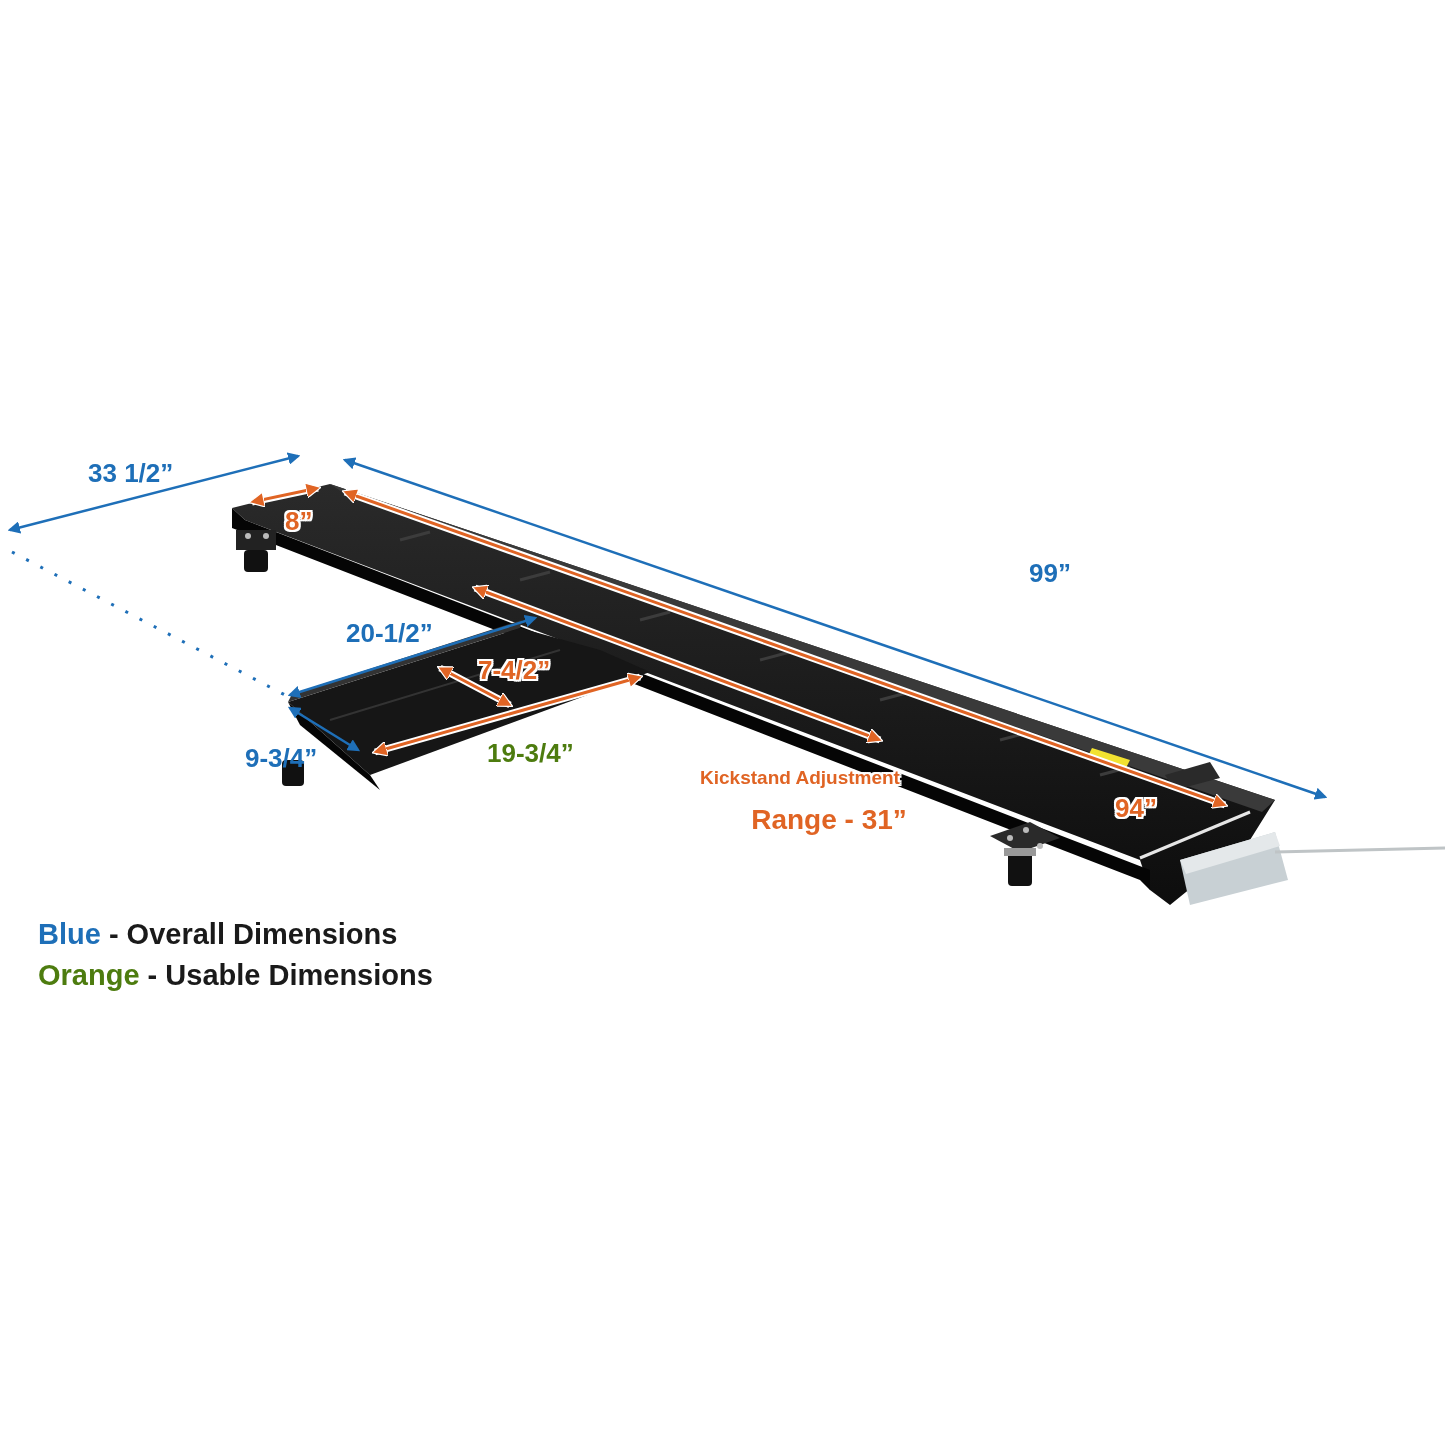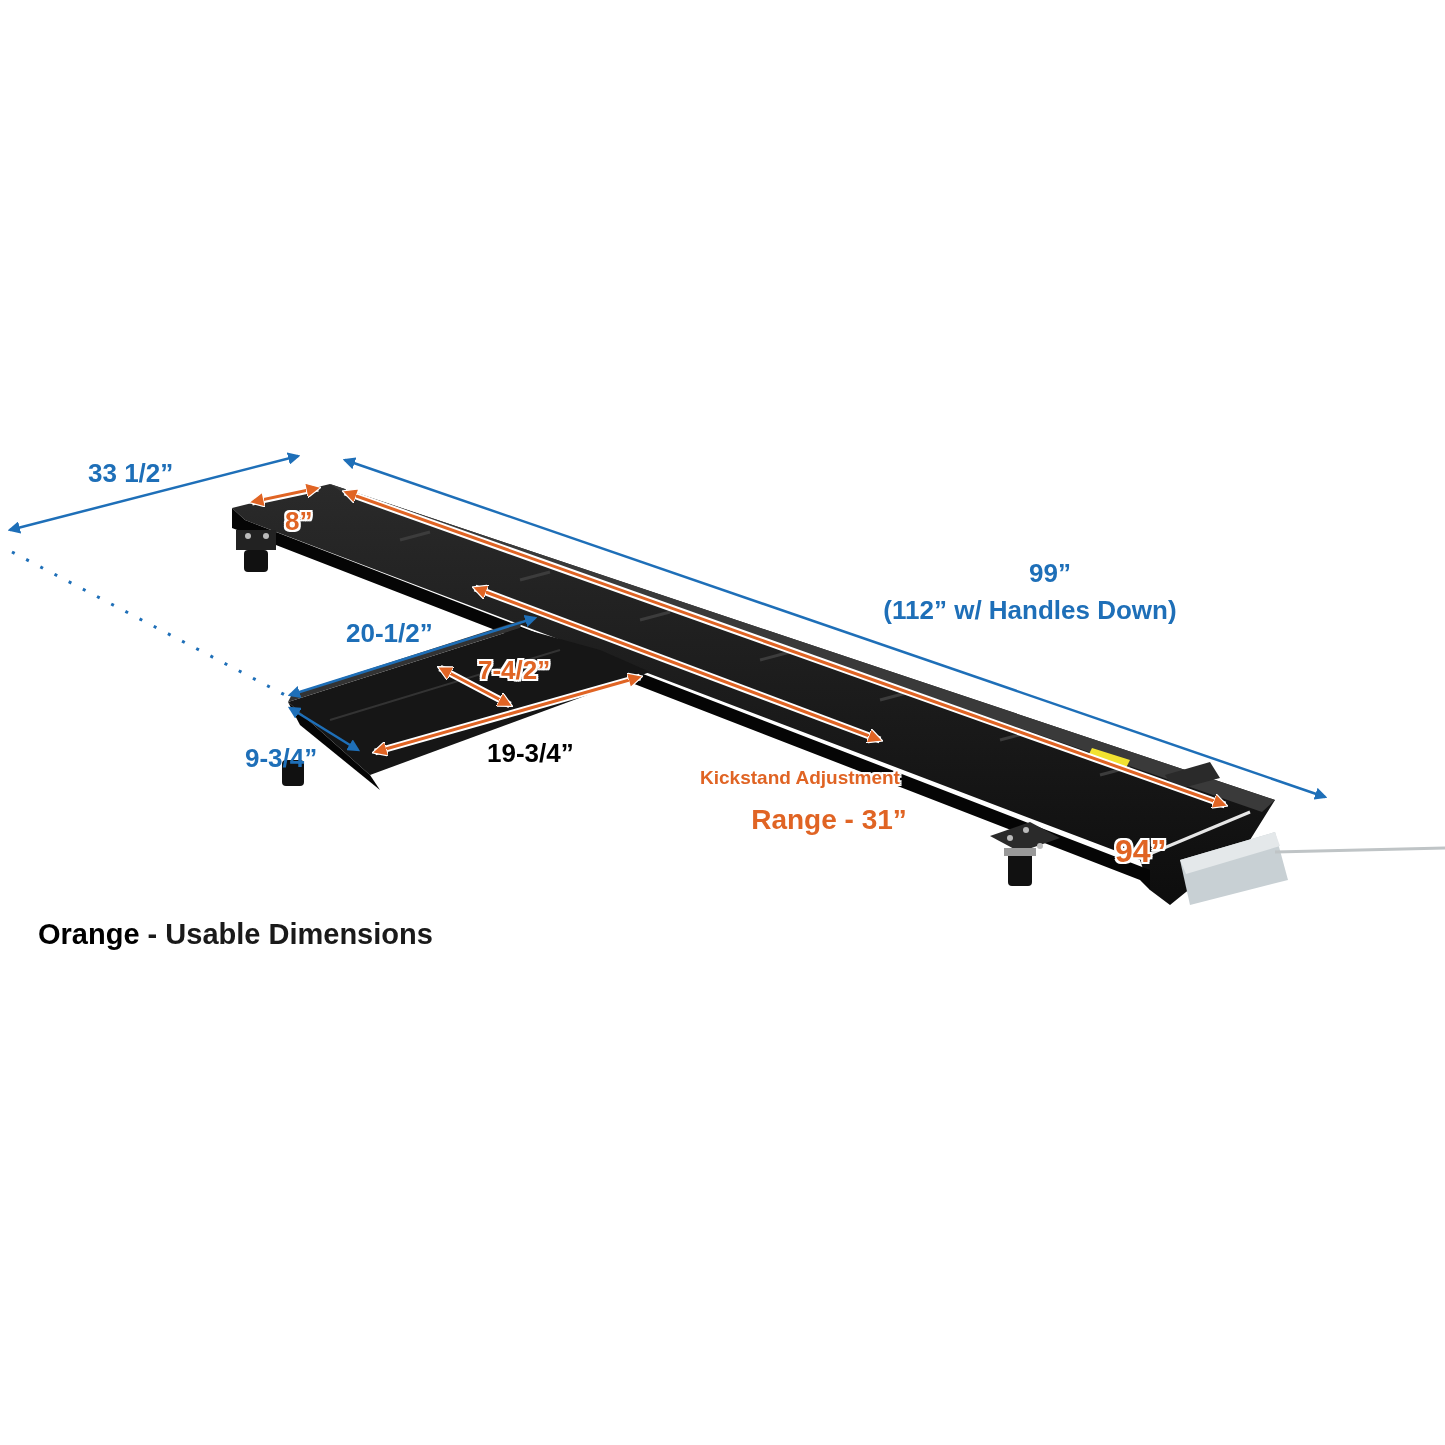--- a/index.html
+++ b/index.html
@@ -1,20 +1,20 @@
 <!DOCTYPE html>
 <html><head>
 <meta charset="utf-8">
 <style>
   html, body { margin: 0; padding: 0; background: #ffffff; }
   body { width: 1445px; height: 1445px; position: relative; overflow: hidden; font-family: "Liberation Sans", sans-serif; }
   #diagram { position: absolute; left: 0; top: 0; width: 1445px; height: 1445px; }
   .lbl { position: absolute; font-family: "Liberation Sans", sans-serif; font-weight: bold; white-space: nowrap; line-height: 1; }
   .blue { color: #1e6fb8; }
-  .orange { color: #000000; }
+  .orange { color: #4d7c0f; }
   .orange-outlined { color: #e06424; text-shadow: -2px -2px 0 #fff, 2px -2px 0 #fff, -2px 2px 0 #fff, 2px 2px 0 #fff, 0 2px 0 #fff, 0 -2px 0 #fff, 2px 0 0 #fff, -2px 0 0 #fff; }
   .centered { text-align: center; }
   .legend { position: absolute; left: 38px; top: 914px; font-family: "Liberation Sans", sans-serif; font-weight: bold; font-size: 29px; line-height: 41px; color: #1a1a1a; }
   .legend .row { white-space: nowrap; }
 </style>
 </head>
 <body>
 
 <div id="diagram">
   <svg width="1445" height="1445" viewBox="0 0 1445 1445" xmlns="http://www.w3.org/2000/svg">
@@ -106,32 +106,35 @@
         <line x1="475" y1="588" x2="880" y2="740" marker-start="url(#ao)" marker-end="url(#ao)"></line>
         <line x1="440" y1="668" x2="510" y2="705" marker-start="url(#ao)" marker-end="url(#ao)"></line>
         <line x1="375" y1="752" x2="640" y2="677" marker-start="url(#ao)" marker-end="url(#ao)"></line>
       </g>
     </g>
   </svg>
 
   
   <div class="lbl blue" style="left:88px; top:460px; font-size:26px;">33 1/2”</div>
   <div class="lbl blue centered" style="left:870px; top:560px; width:360px; font-size:26px;">99”</div>
-  <div class="lbl blue centered" style="left:850px; top:597px; width:360px; font-size:26px;">(112” w/ Handles Down)</div>
   <div class="lbl blue" style="left:346px; top:620px; font-size:26px;">20-1/2”</div>
   <div class="lbl blue" style="left:245px; top:745px; font-size:26px;">9-3/4”</div>
 
   
   <div class="lbl orange-outlined" style="left:285px; top:508px; font-size:26px;">8”</div>
   <div class="lbl orange-outlined" style="left:478px; top:657px; font-size:26px;">7-4/2”</div>
   <div class="lbl orange" style="left:487px; top:740px; font-size:26px;">19-3/4”</div>
-  <div class="lbl orange-outlined" style="left:1115px; top:835px; font-size:32px;">94”</div>
+  <div class="lbl orange-outlined" style="left:1115px; top:795px; font-size:26px;">94”</div>
   <div class="lbl orange-outlined centered" style="left:620px; top:768px; width:360px; font-size:19px;">Kickstand Adjustment</div>
   <div class="lbl orange-outlined centered" style="left:649px; top:806px; width:360px; font-size:28px;">Range - 31”</div>
 
   
   <div class="legend">
+    <div class="row">
+      <span class="blue">Blue</span>
+      <span>- Overall Dimensions</span>
+    </div>
     <div class="row">
       <span class="orange">Orange</span>
       <span>- Usable Dimensions</span>
     </div>
   </div>
 </div>
 
 </body></html>

